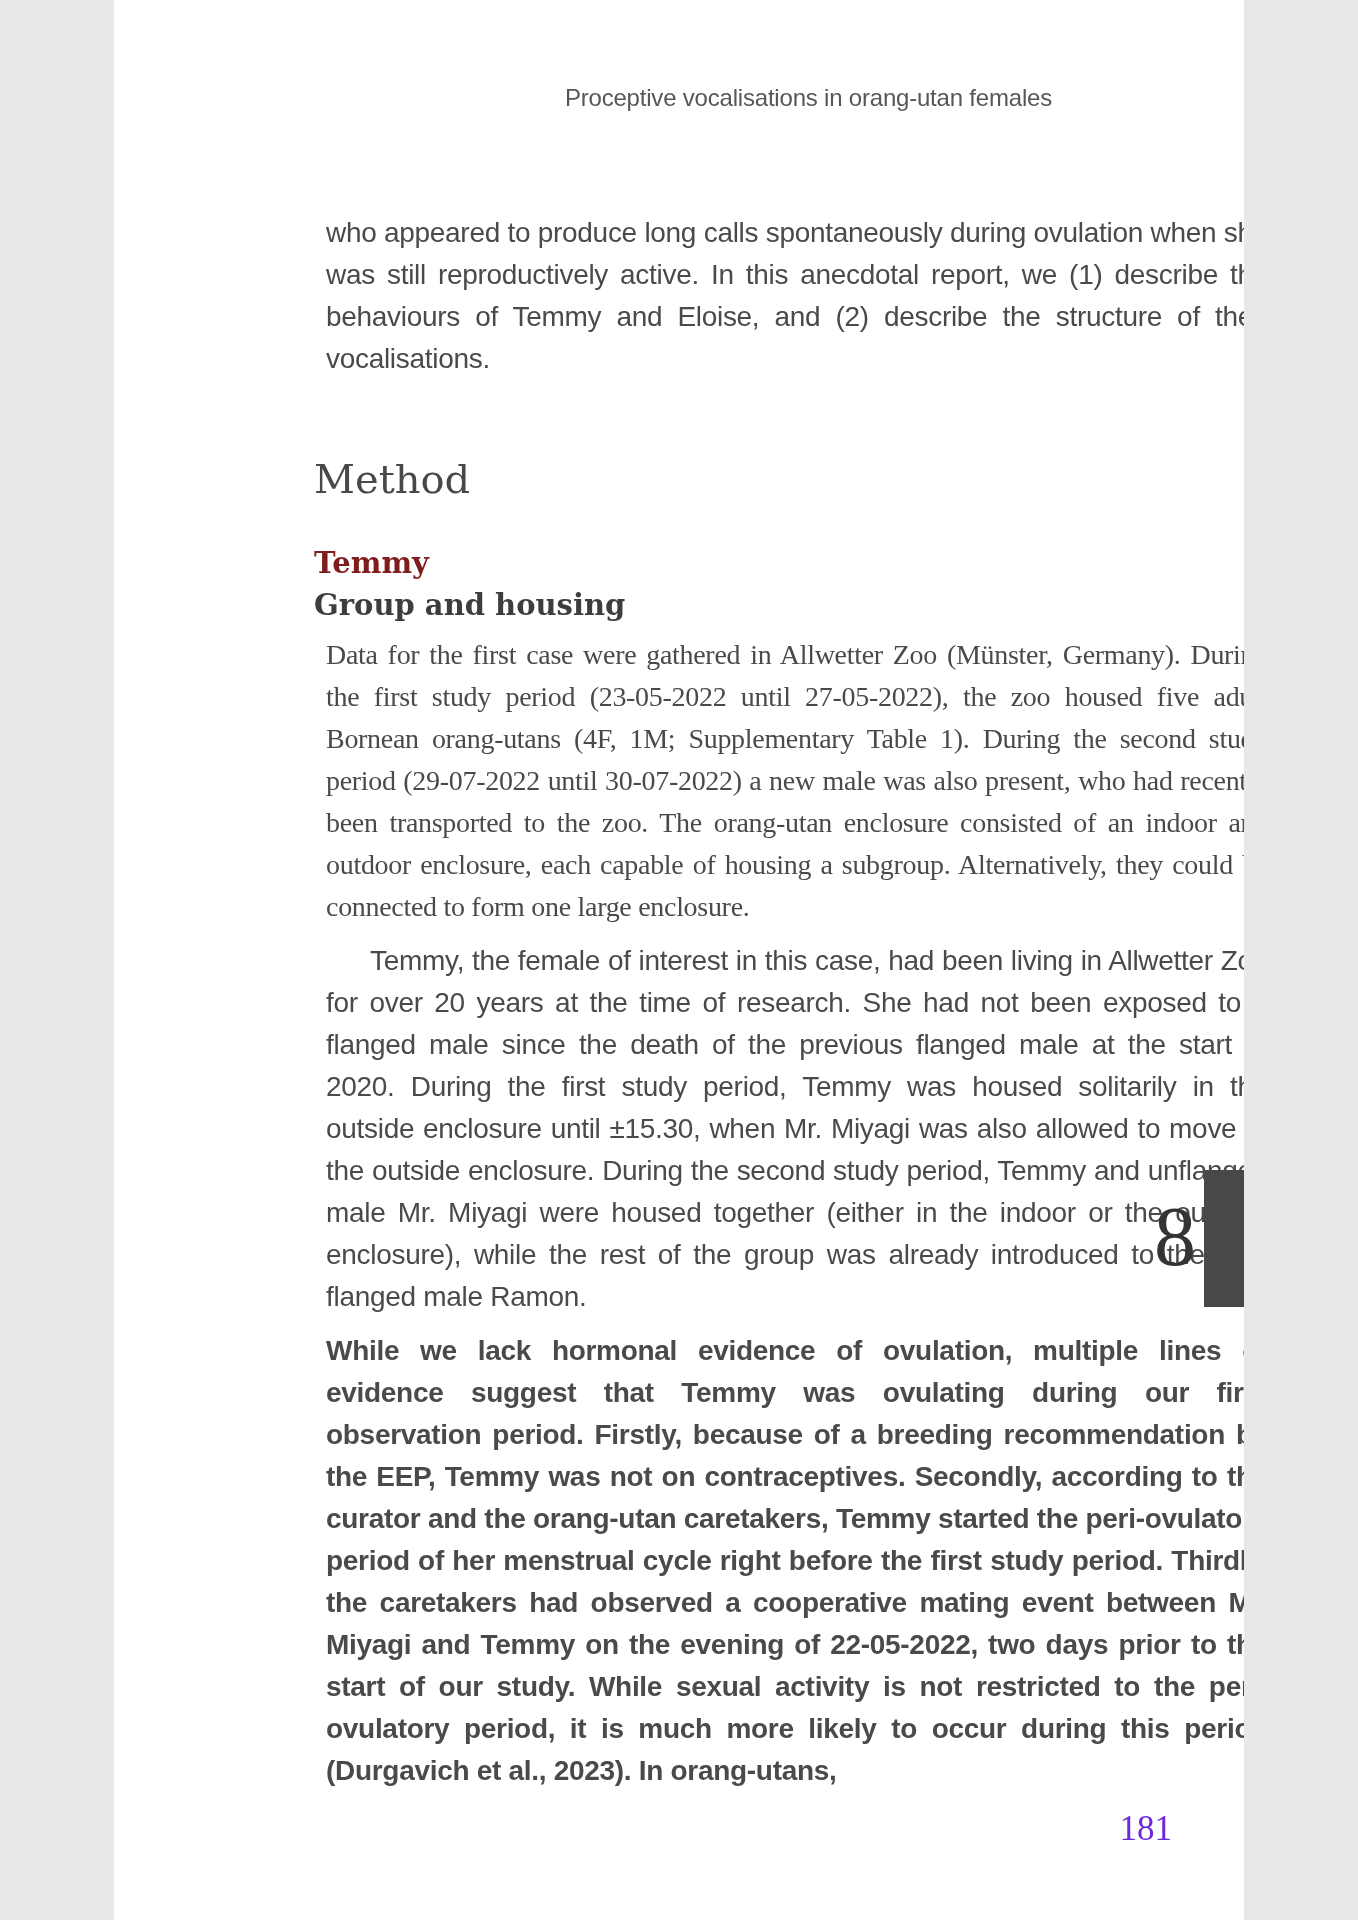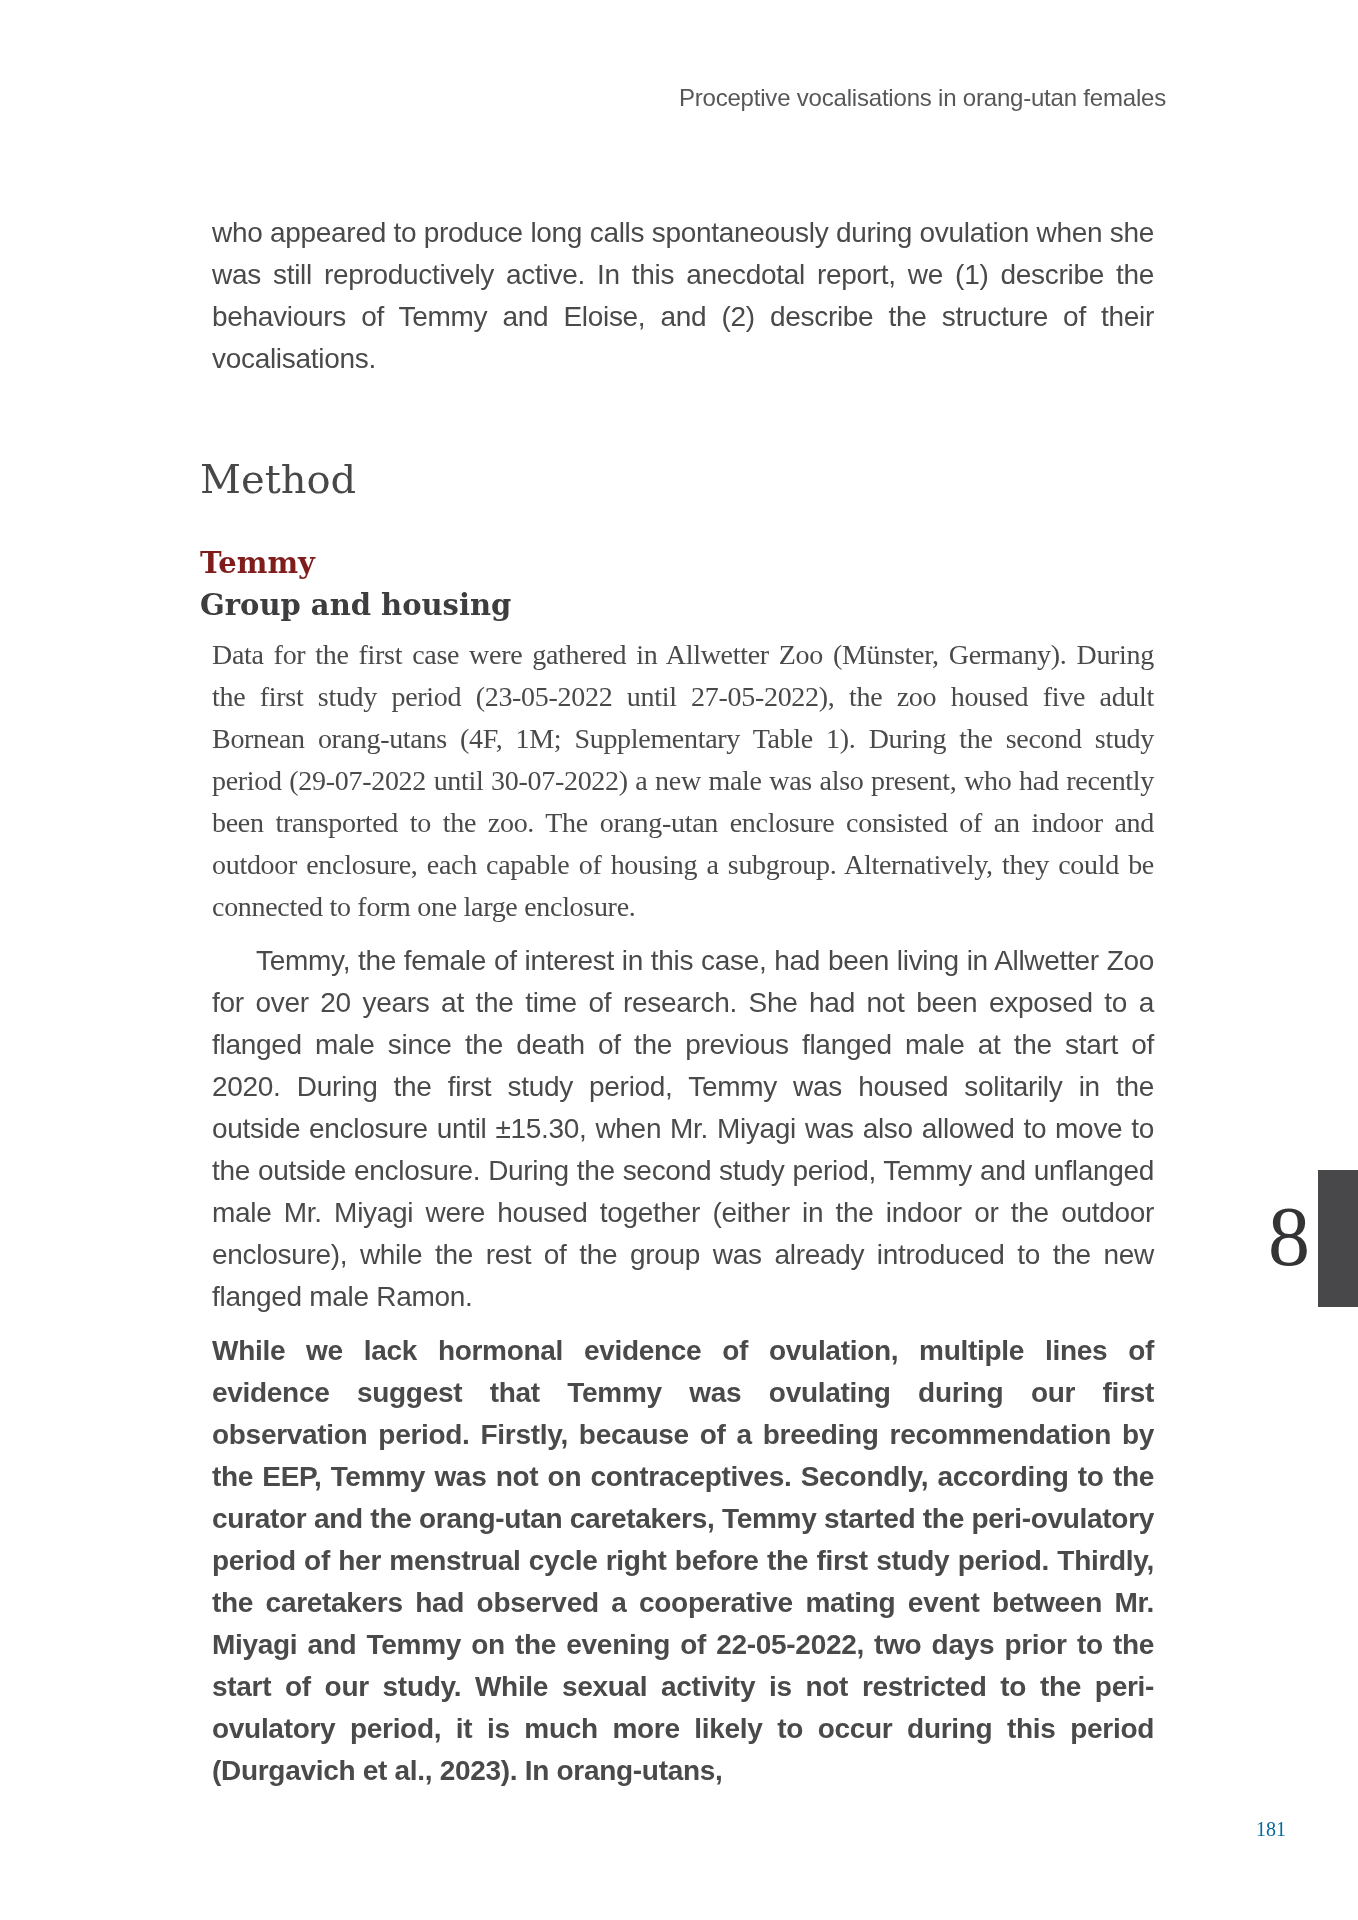--- a/index.html
+++ b/index.html
@@ -1,19 +1,19 @@
 <!DOCTYPE html>
 <html><head>
 <meta charset="utf-8">
 <style>
   html, body { margin: 0; padding: 0; }
   body { background: #e8e8e8; }
   .page {
     position: relative;
-    width: 1358px;
+    width: 1130px;
     height: 1920px;
     margin: 0 auto;
     background: #ffffff;
     overflow: hidden;
     font-family: "Liberation Sans", sans-serif;
   }
   .running-header {
     position: absolute;
     top: 82px;
     right: 192px;
@@ -82,23 +82,23 @@
     font-weight: 400;
     font-size: 84px;
     line-height: 84px;
     color: #343436;
   }
   .page-number {
     position: absolute;
     top: 1814px;
     right: 72px;
     font-family: "Liberation Serif", serif;
-    font-size: 20px;
+    font-size: 35px;
     line-height: 30px;
-    color: #0369a1;
+    color: #6d28d9;
   }
 </style>
 </head>
 <body>
 
 <div class="page">
 
   <div class="running-header">Proceptive vocalisations in orang-utan females</div>
 
   <div class="content">

